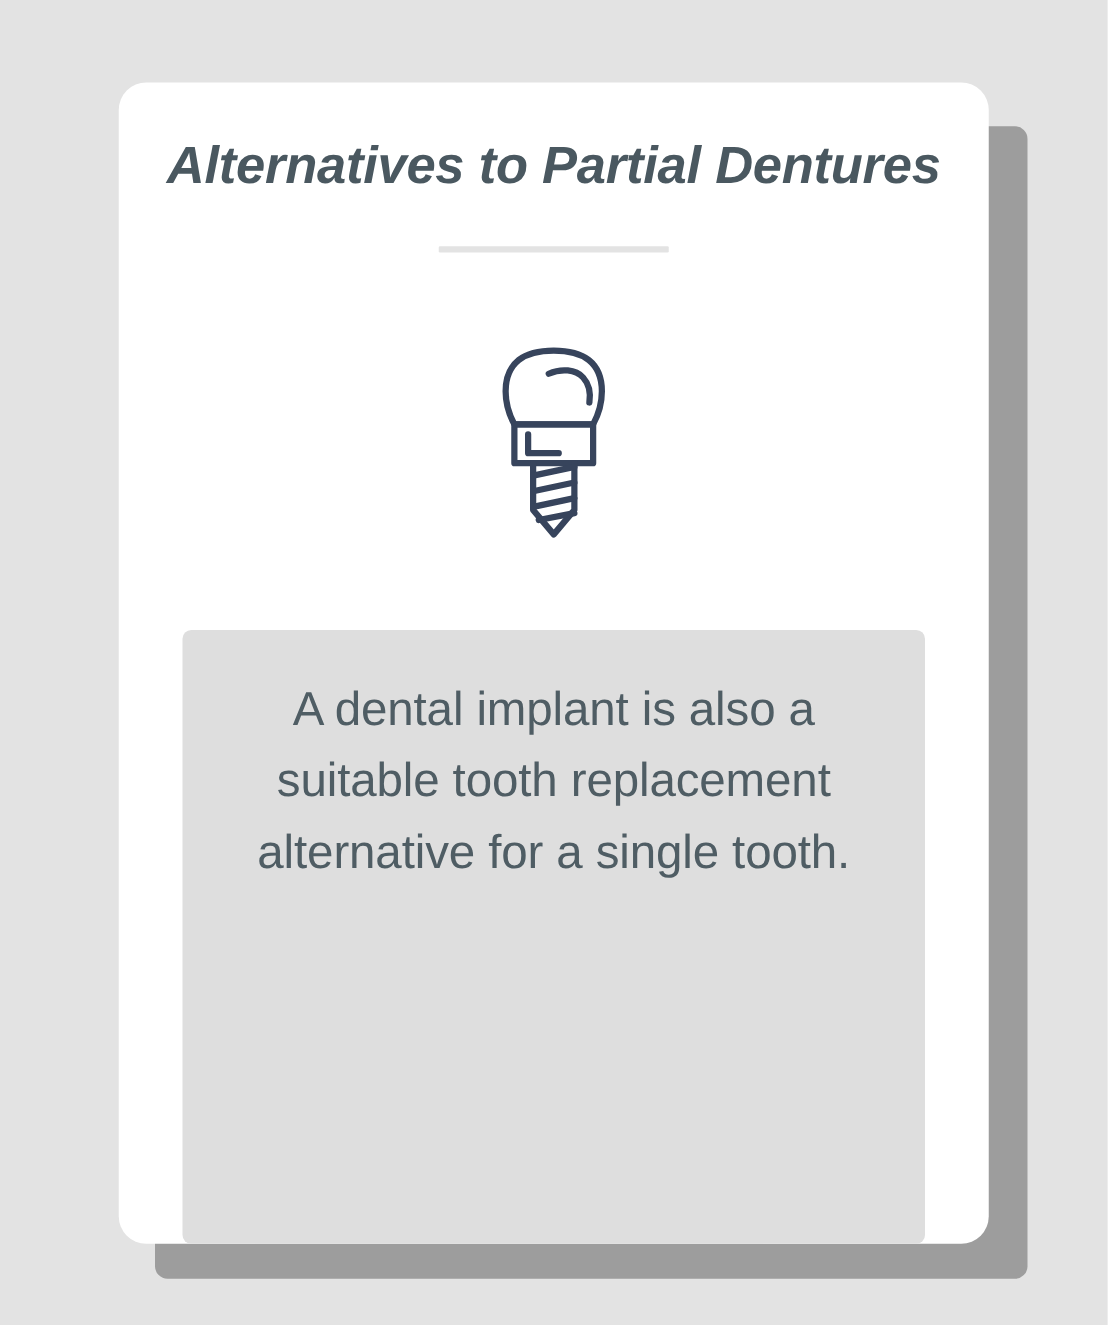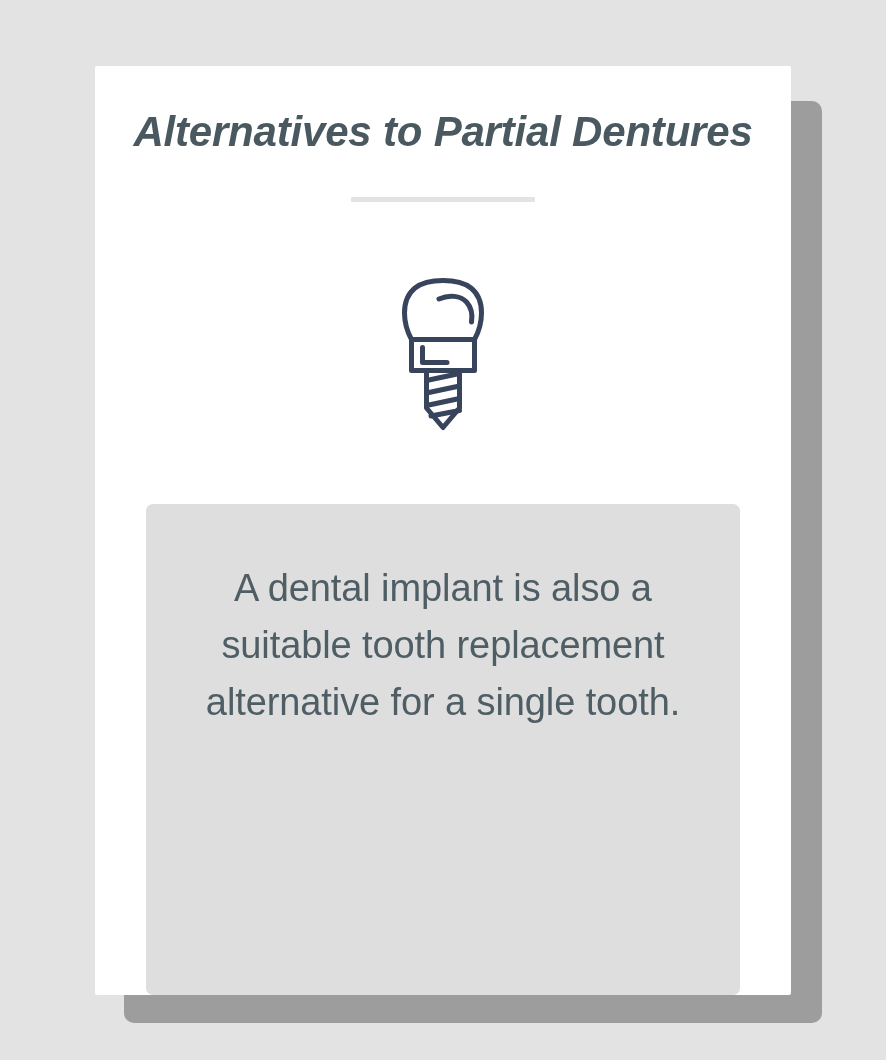--- a/index.html
+++ b/index.html
@@ -35,21 +35,21 @@
   }
 
   
   .content-card {
     position: absolute;
     left: 95px;
     top: 66px;
     width: 696px;
     height: 929px;
     background: #ffffff;
-    border-radius: 2px;
+    border-radius: 22px;
     z-index: 2;
     overflow: hidden;
   }
 
   .card-title {
     position: absolute;
     left: 0;
     top: 42px;
     width: 696px;
     text-align: center;
@@ -88,21 +88,21 @@
 
   .text-panel {
     position: absolute;
     left: 51px;
     top: 438px;
     width: 594px;
     height: 491px;
     background: #dedede;
     border-radius: 7px;
     box-sizing: border-box;
-    padding: 56px 24px 0 24px;
+    padding: 36px 24px 0 24px;
   }
 
   .panel-text {
     font-family: "Liberation Sans", sans-serif;
     font-size: 38px;
     line-height: 57px;
     color: #4f5d64;
     text-align: center;
     letter-spacing: -0.1px;
   }

